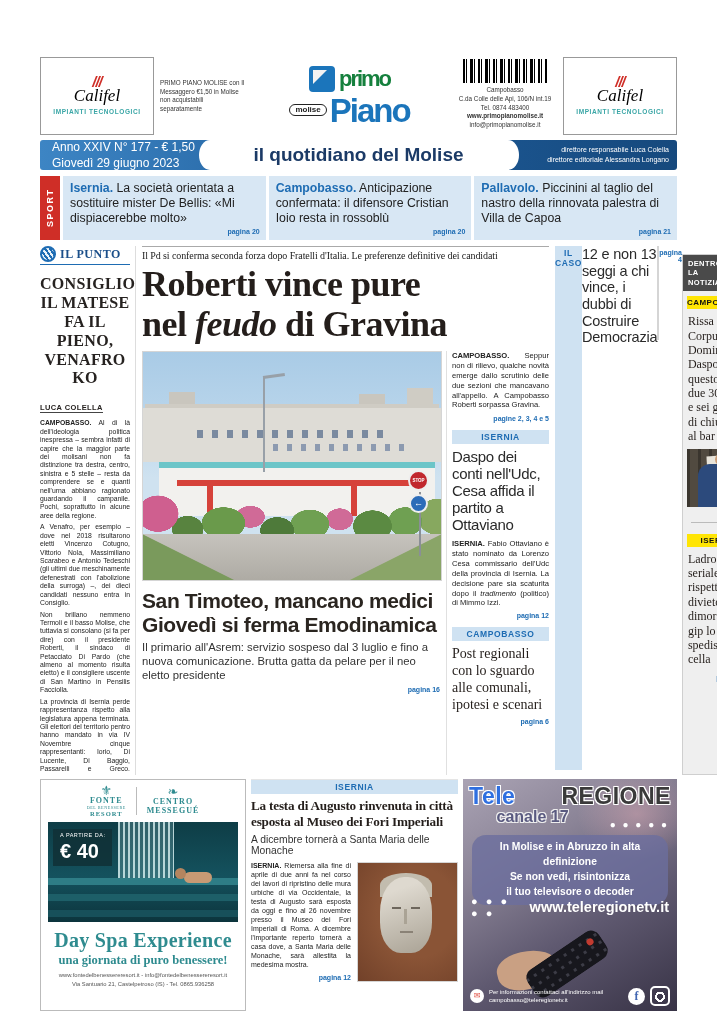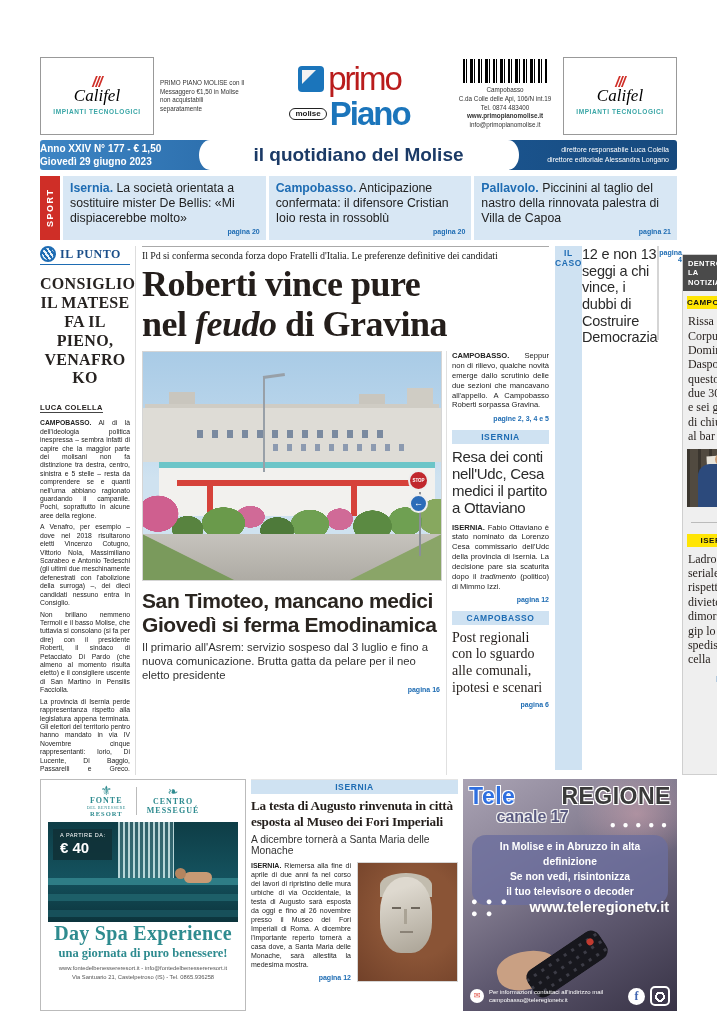--- a/index.html
+++ b/index.html
@@ -12,32 +12,32 @@
   .header-row{position:absolute;top:57px;left:40px;right:40px;height:78px;display:flex;gap:6px;align-items:stretch;}
   .ad-box{width:112px;border:1px solid #999;display:flex;flex-direction:column;align-items:center;justify-content:center;background:#fff;}
   .cal-marks{color:#cf2e27;font-weight:bold;font-style:italic;font-size:15px;line-height:10px;letter-spacing:-1px;}
   .cal-name{font-family:"Liberation Serif",serif;font-style:italic;color:#000000;font-size:17px;line-height:18px;}
   .cal-sub{color:#3aa6a6;font-weight:bold;font-size:6.5px;letter-spacing:.6px;margin-top:3px;}
   .masthead-note{width:86px;font-size:6.3px;line-height:1.35;color:#333;align-self:center;}
   .logo-block{flex:1;display:flex;flex-direction:column;align-items:center;justify-content:center;line-height:1;}
   .logo-top{display:flex;align-items:center;gap:4px;}
   .logo-p-icon{width:26px;height:26px;background:#1b75bb;border-radius:4px;position:relative;}
   .logo-p-icon:before{content:"";position:absolute;left:4px;top:4px;border-style:solid;border-width:14px 14px 0 0;border-color:#f2f2f2 transparent transparent transparent;}
-  .logo-primo{font-size:33px;font-weight:normal;letter-spacing:-2px;color:#b91c1c;}
+  .logo-primo{font-size:22px;font-weight:bold;letter-spacing:-2px;color:#15803d;}
   .logo-bottom{display:flex;align-items:center;gap:3px;margin-top:2px;}
   .molise-badge{border:1.5px solid #222;border-radius:9px;background:#fff;color:#222;font-size:8px;font-weight:bold;padding:1px 5px;}
   .logo-piano{font-size:33px;font-weight:bold;letter-spacing:-2px;color:#1b75bb;}
   .addr-col{width:104px;display:flex;flex-direction:column;align-items:center;justify-content:flex-start;gap:3px;padding-top:2px;}
   .barcode{width:84px;height:24px;background:repeating-linear-gradient(90deg,#000 0 2px,#fff 2px 3px,#000 3px 4px,#fff 4px 7px,#000 7px 10px,#fff 10px 11px,#000 11px 12px,#fff 12px 15px);}
   .addr{font-size:6.3px;line-height:1.4;text-align:center;color:#333;}
   .addr .b{font-weight:bold;}
 
   .blue-band{position:absolute;top:140px;left:40px;right:40px;height:30px;border-radius:3px;
              background:linear-gradient(90deg,#3d85c4 0%,#1d5a97 55%,#16497d 100%);display:flex;align-items:center;justify-content:space-between;}
-  .edition{color:#fff;font-size:10px;font-weight:bold;line-height:1.35;padding-left:0;}
+  .edition{color:#fff;font-size:12px;font-weight:normal;line-height:1.35;padding-left:12px;}
   .directors{color:#fff;font-size:7px;line-height:1.4;text-align:right;padding-right:8px;}
   .tagline-panel{position:absolute;left:50%;transform:translateX(-50%);top:0;bottom:0;width:320px;background:#fff;
                  border-radius:16px/22px;display:flex;align-items:center;justify-content:center;
                  color:#1b3a66;font-weight:bold;font-size:19px;}
 
   
   .sport-band{position:absolute;top:176px;left:40px;right:40px;height:64px;display:flex;gap:3px;}
   .sport-label{width:20px;background:#cf2e27;color:#fff;display:flex;align-items:center;justify-content:center;
                writing-mode:vertical-rl;transform:rotate(180deg);font-size:9px;font-weight:bold;letter-spacing:1.5px;}
   .sport-items{flex:1;display:flex;gap:3px;}
@@ -150,22 +150,22 @@
   .spa-vdiv{width:1px;height:28px;background:#bbb;}
   .spa-photo{position:relative;width:190px;height:100px;overflow:hidden;
       background:linear-gradient(180deg,#0e3d46 0%,#14525e 55%,#0c343c 100%);}
   .spa-fall{position:absolute;left:70px;top:0;width:56px;height:58px;
       background:repeating-linear-gradient(90deg,rgba(225,248,248,.8) 0 2px,rgba(150,200,205,.25) 2px 5px);}
   .spa-edge{position:absolute;left:0;right:0;top:56px;height:7px;background:#2e7d86;box-shadow:0 16px 0 #1d5f68,0 32px 0 #17505a;}
   .spa-woman{position:absolute;right:26px;top:50px;width:28px;height:11px;border-radius:8px;background:#c89a74;}
   .spa-woman:before{content:"";position:absolute;left:-9px;top:-4px;width:11px;height:11px;border-radius:50%;background:#b4855f;}
   .spa-badge{position:absolute;left:5px;top:7px;background:rgba(16,48,54,.85);color:#fff;padding:3px 7px;line-height:1.2;}
   .spa-from{font-size:5.5px;letter-spacing:.5px;}
-  .spa-price{font-size:15px;font-weight:bold;}
-  .spa-title{font-family:"Liberation Serif",serif;font-weight:bold;color:#2e8b8f;font-size:20px;letter-spacing:.3px;}
+  .spa-price{font-size:20px;font-weight:bold;}
+  .spa-title{font-family:"Liberation Serif",serif;font-weight:bold;color:#2e8b8f;font-size:20px;margin-top:7px;letter-spacing:.3px;}
   .spa-sub{font-family:"Liberation Serif",serif;font-weight:bold;color:#2e8b8f;font-size:12.5px;margin-top:1px;}
   .spa-contact{font-size:5.8px;color:#555;line-height:1.5;text-align:center;margin-top:3px;}
 
   .bottom-mid{flex:1;display:flex;flex-direction:column;border-top:1px solid #e5e5e5;}
   .bottom-mid .label-blue{margin:0 0 4px 0;}
   .aug-title{font-family:"Liberation Serif",serif;font-weight:bold;font-size:13.2px;line-height:1.22;letter-spacing:-.2px;color:#241e1b;}
   .aug-sub{font-size:10.3px;color:#333;margin:4px 0 6px 0;}
   .aug-row{display:flex;gap:6px;flex:1;}
   .aug-body{width:100px;font-size:7px;line-height:1.28;text-align:justify;color:#222;}
   .aug-body .lead{font-weight:bold;}
@@ -328,21 +328,21 @@
           <div class="pg st-page">pagina 16</div>
         </div>
 
         <div class="mid-col">
           <div class="brief">
             <span class="lead">CAMPOBASSO.</span><span> Seppur non di rilievo, qualche novità emerge dallo scrutinio delle due sezioni che mancavano all'appello. A Campobasso Roberti sorpassa Gravina.</span>
           </div>
           <div class="pg" style="margin-top:5px;">pagine 2, 3, 4 e 5</div>
 
           <div class="label-blue">ISERNIA</div>
-          <div class="udc-title">Resa dei conti nell'Udc, Cesa medici il partito a Ottaviano</div>
+          <div class="udc-title">Daspo dei conti nell'Udc, Cesa affida il partito a Ottaviano</div>
           <div class="udc-body">
             <span class="lead">ISERNIA.</span><span> Fabio Ottaviano è stato nominato da Lorenzo Cesa commissario dell'Udc della provincia di Isernia. La decisione pare sia scaturita dopo il </span><em>tradimento</em><span> (politico) di Mimmo Izzi.</span>
           </div>
           <div class="pg" style="margin-top:4px;">pagina 12</div>
 
           <div class="label-blue">CAMPOBASSO</div>
           <div class="post-title">Post regionali con lo sguardo alle comunali, ipotesi e scenari</div>
           <div class="pg">pagina 6</div>
         </div>
       </div>

